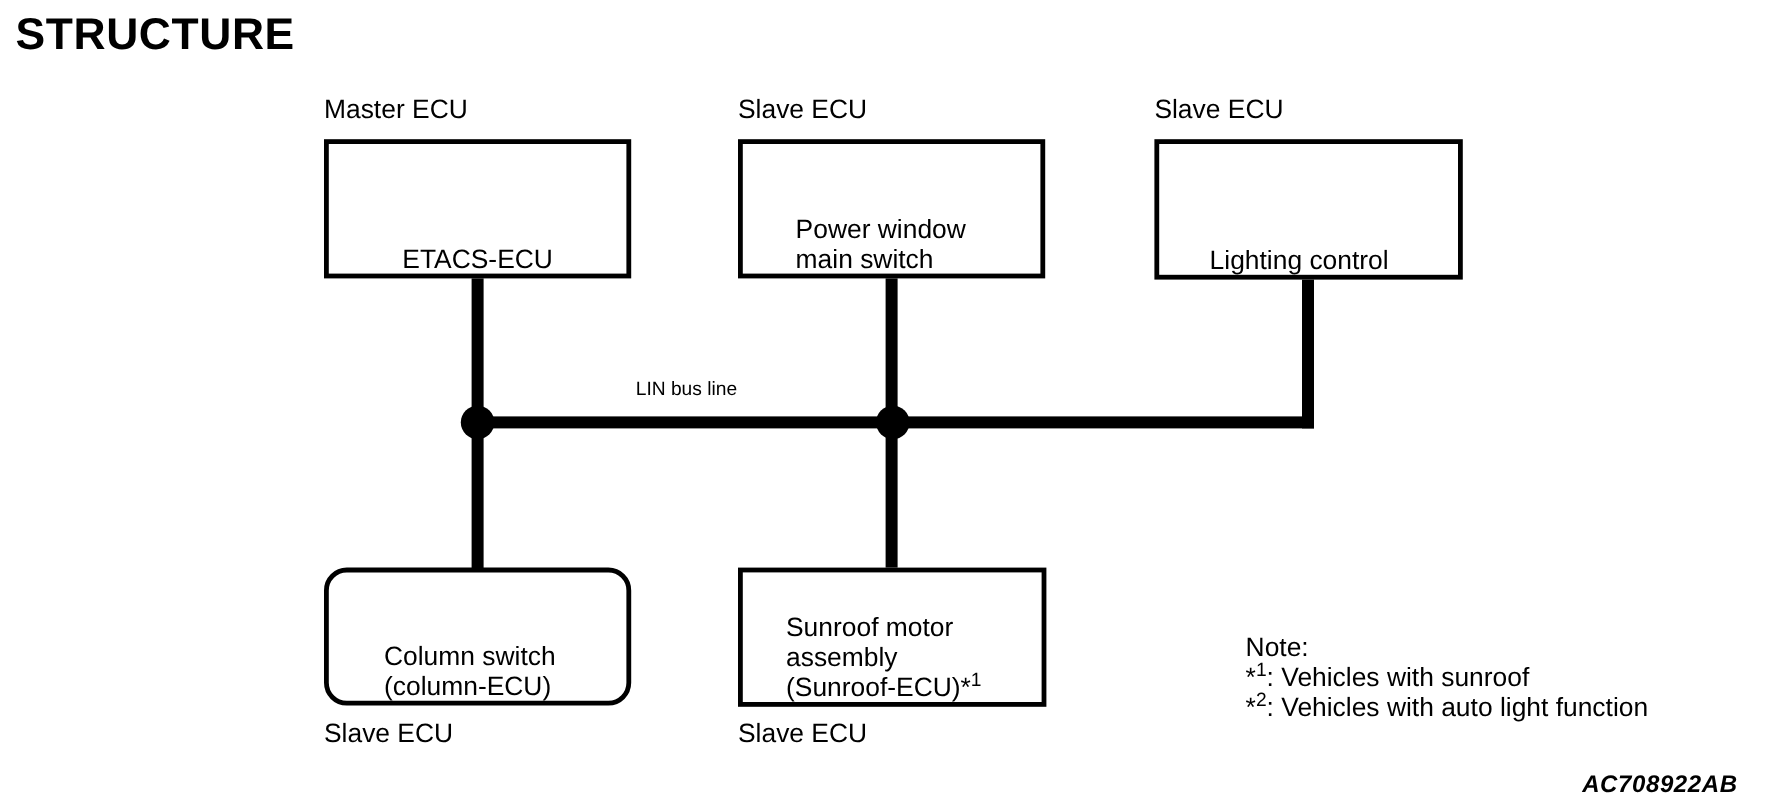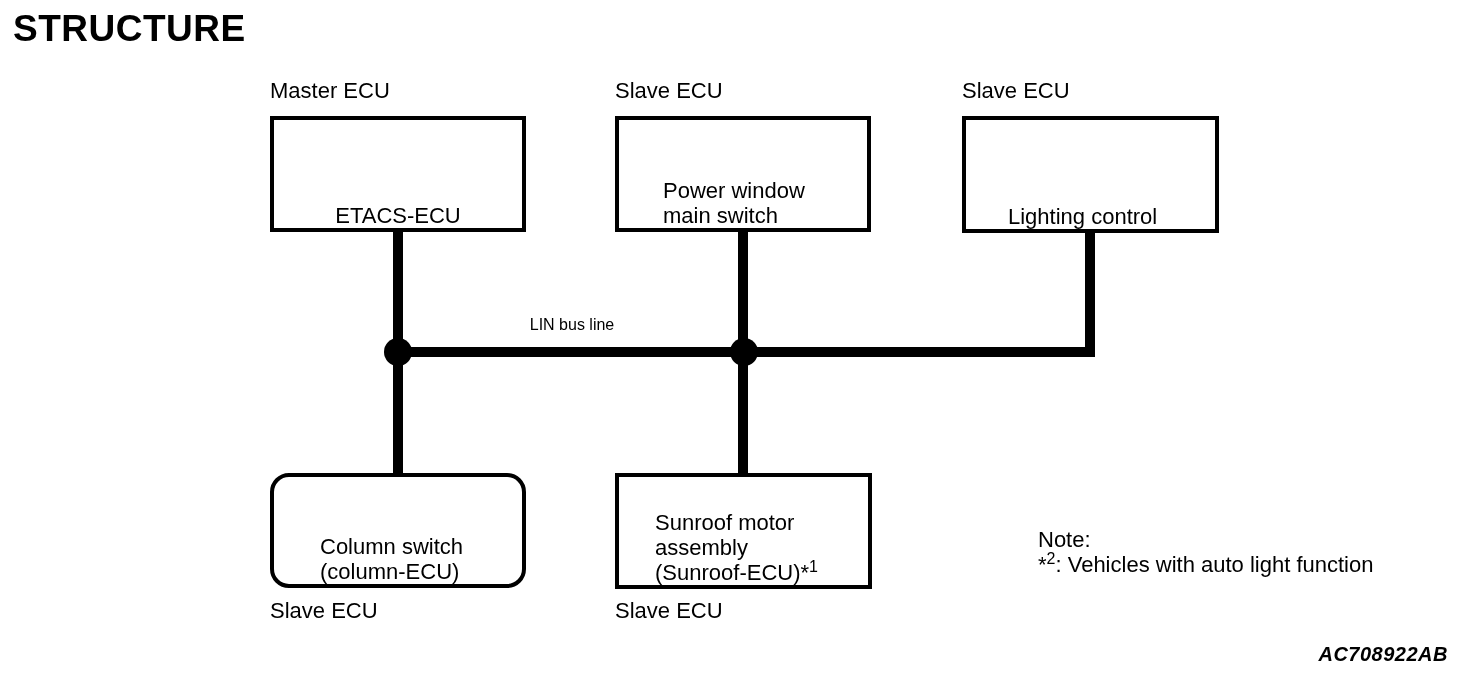--- a/index.html
+++ b/index.html
@@ -151,18 +151,19 @@
   </div>
 
   <div class="ecu-box" id="box-sunroof">
     <div class="box-line">Sunroof motor</div>
     <div class="box-line">assembly</div>
     <div class="box-line"><span>(Sunroof-ECU)*</span><sup>1</sup></div>
   </div>
 
   <div class="note">
     <div class="note-heading">Note:</div>
+    <div class="note-item"><span>*</span><sup>1</sup><span>: Vehicles with sunroof</span></div>
     <div class="note-item"><span>*</span><sup>2</sup><span>: Vehicles with auto light function</span></div>
   </div>
 
   <div class="figure-code">AC708922AB</div>
 
 </div>
 
 </body></html>

